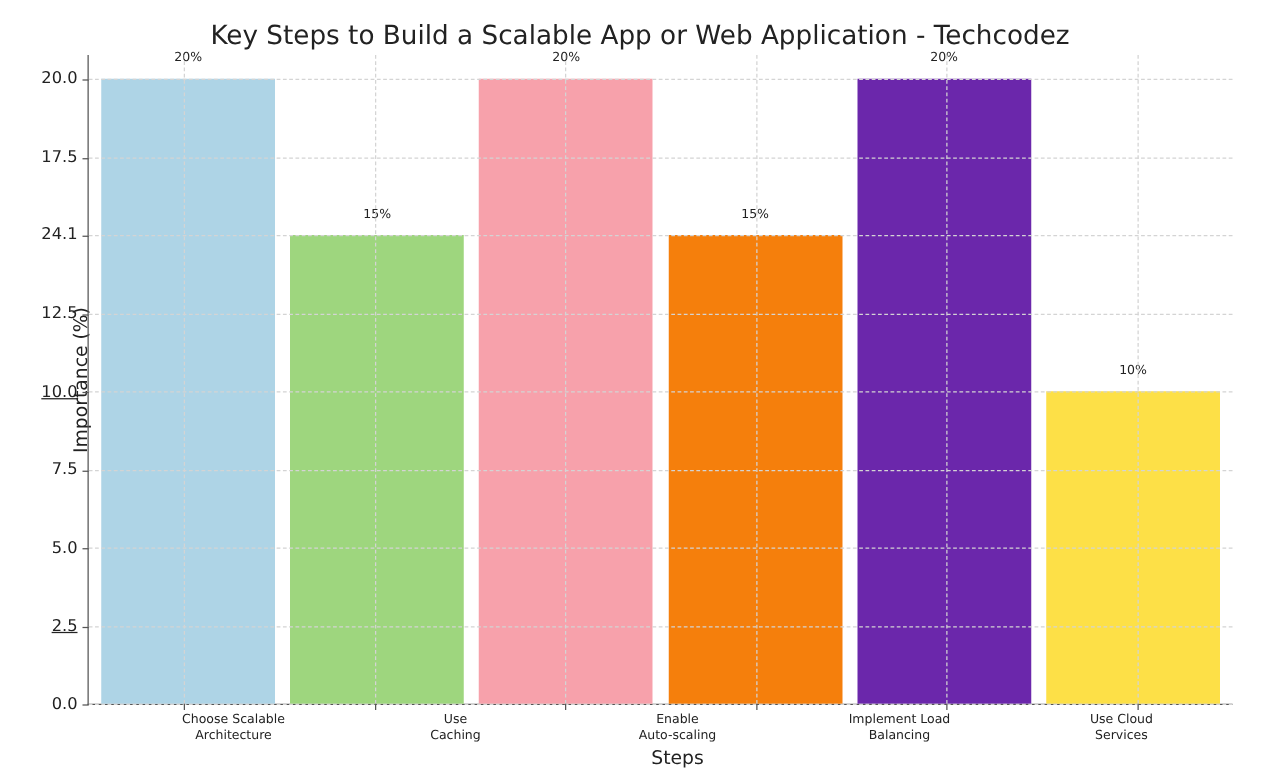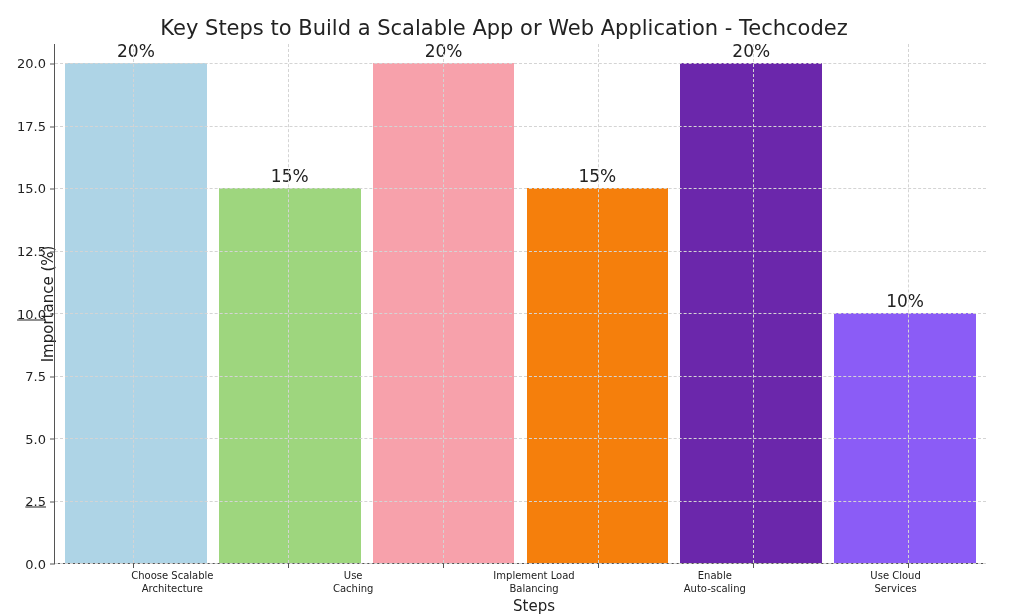--- a/index.html
+++ b/index.html
@@ -1,21 +1,21 @@
 <!DOCTYPE html>
 <html><head>
 <meta charset="utf-8">
 <style>
   * { box-sizing: border-box; margin: 0; padding: 0; }
   html, body { width: 1024px; height: 614px; background: #ffffff; font-family: "DejaVu Sans", Arial, sans-serif; }
   .chart-wrap {
     position: relative;
     width: 1024px;
     height: 614px;
-    padding: 10px 24px 10px 8px;
+    padding: 10px 24px 10px 24px;
   }
   .title {
     text-align: center;
     font-size: 21px;
     color: #222;
     margin-top: 6px;
     margin-bottom: 4px;
     font-weight: 400;
   }
   .plot-row {
@@ -87,21 +87,21 @@
   .bar {
     width: 92%;
     display: flex;
     flex-direction: column;
     align-items: center;
     position: relative;
   }
   .bar-label {
     position: absolute;
     top: -22px;
-    font-size: 17px;
+    font-size: 10px;
     color: #222;
     white-space: nowrap;
   }
   .x-ticks {
     display: flex;
     margin-left: 74px;
     margin-right: 14px;
   }
   .x-tick {
     flex: 1;
@@ -141,21 +141,21 @@
   <div class="plot-row">
     <div class="y-axis">
       <div class="y-label">Importance (%)</div>
       <div class="y-ticks">
           <div class="y-tick" style="bottom: 0%;">0.0</div>
           <div class="y-tick" style="bottom: 12.0366%; text-decoration: underline;">2.5</div>
           <div class="y-tick" style="bottom: 24.0732%;">5.0</div>
           <div class="y-tick" style="bottom: 36.1098%;">7.5</div>
           <div class="y-tick" style="bottom: 48.1464%; text-decoration: underline;">10.0</div>
           <div class="y-tick" style="bottom: 60.183%;">12.5</div>
-          <div class="y-tick" style="bottom: 72.2195%;">15.0</div>
+          <div class="y-tick" style="bottom: 72.2195%;">24.1</div>
           <div class="y-tick" style="bottom: 84.2561%;">17.5</div>
           <div class="y-tick" style="bottom: 96.2927%;">20.0</div>
         </div>
     </div>
     <div class="plot-area">
       <div class="bars">
           <div class="bar-slot">
             <div class="bar" style="height: 96.2927%; background: rgb(174, 212, 230);">
               <div class="bar-label">20%</div>
             </div>
@@ -174,21 +174,21 @@
             <div class="bar" style="height: 72.2195%; background: rgb(245, 127, 12);">
               <div class="bar-label">15%</div>
             </div>
           </div>
           <div class="bar-slot">
             <div class="bar" style="height: 96.2927%; background: rgb(107, 39, 171);">
               <div class="bar-label">20%</div>
             </div>
           </div>
           <div class="bar-slot">
-            <div class="bar" style="height: 48.1464%; background: #8b5cf6; margin-top: 44px;">
+            <div class="bar" style="height: 48.1464%; background: #fde047; margin-top: 44px;">
               <div class="bar-label">10%</div>
             </div>
           </div>
         </div>
     <div class="grid-h" style="top: 100%;"></div>
         <div class="tick-mark-y" style="top: 100%;"></div>
         <div class="grid-h" style="top: 87.9634%;"></div>
         <div class="tick-mark-y" style="top: 87.9634%;"></div>
         <div class="grid-h" style="top: 75.9268%;"></div>
         <div class="tick-mark-y" style="top: 75.9268%;"></div>
@@ -215,18 +215,18 @@
         <div class="grid-v" style="left: 75%;"></div>
         <div class="tick-mark-x" style="left: 75%;"></div>
         <div class="grid-v" style="left: 91.6667%;"></div>
         <div class="tick-mark-x" style="left: 91.6667%;"></div>
       </div>
   </div>
 
   <div class="x-ticks">
       <div class="x-tick">Choose Scalable<br>Architecture</div>
       <div class="x-tick">Use<br>Caching</div>
+      <div class="x-tick">Enable<br>Auto-scaling</div>
       <div class="x-tick">Implement Load<br>Balancing</div>
-      <div class="x-tick">Enable<br>Auto-scaling</div>
       <div class="x-tick">Use Cloud<br>Services</div>
     </div>
   <div class="x-label">Steps</div>
 </div>
 
 </body></html>

